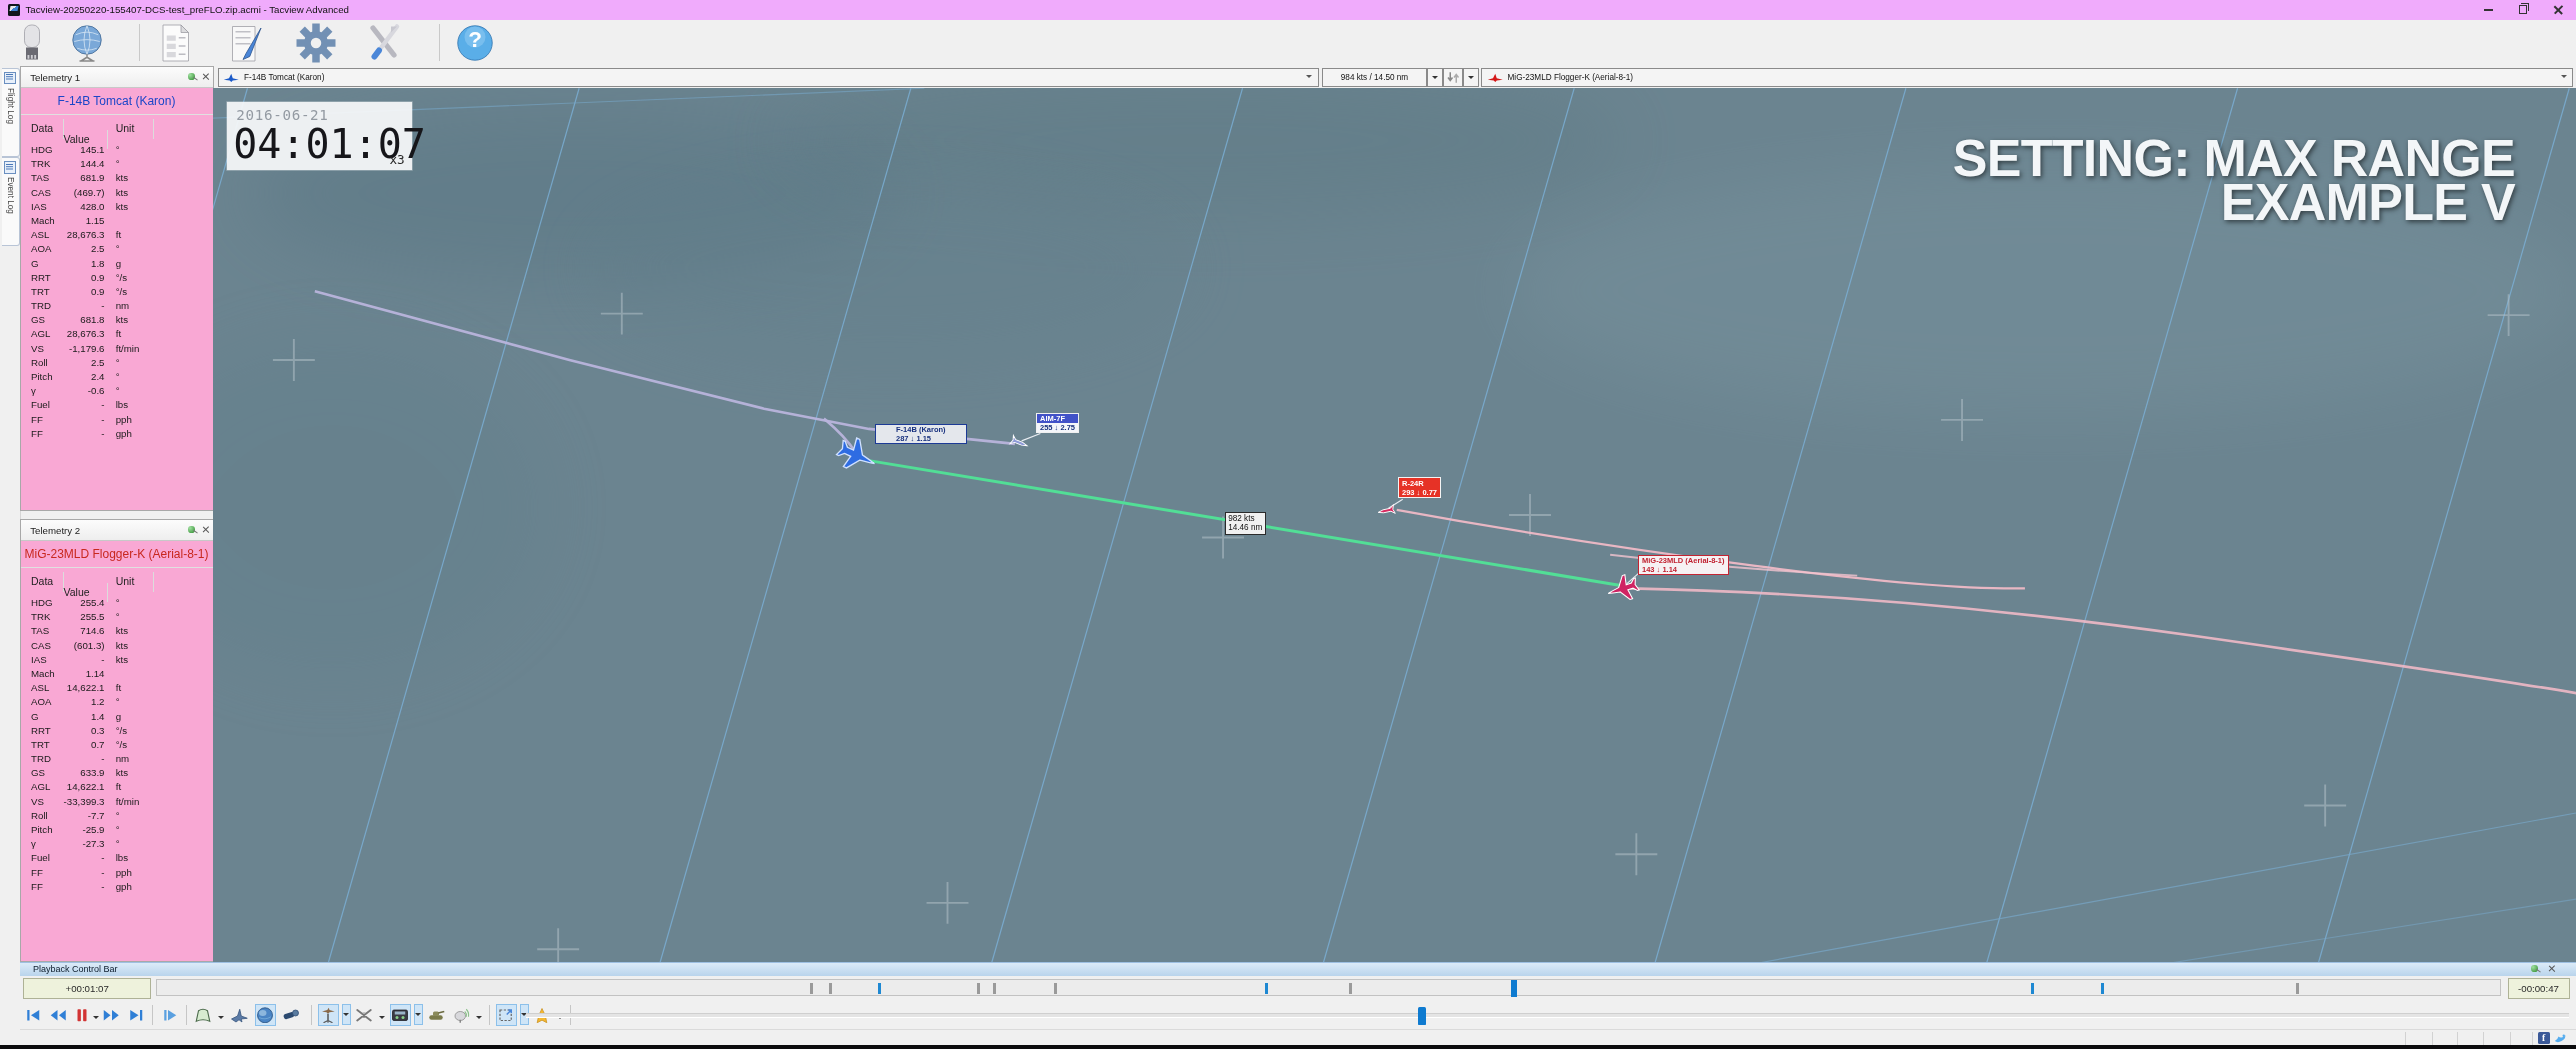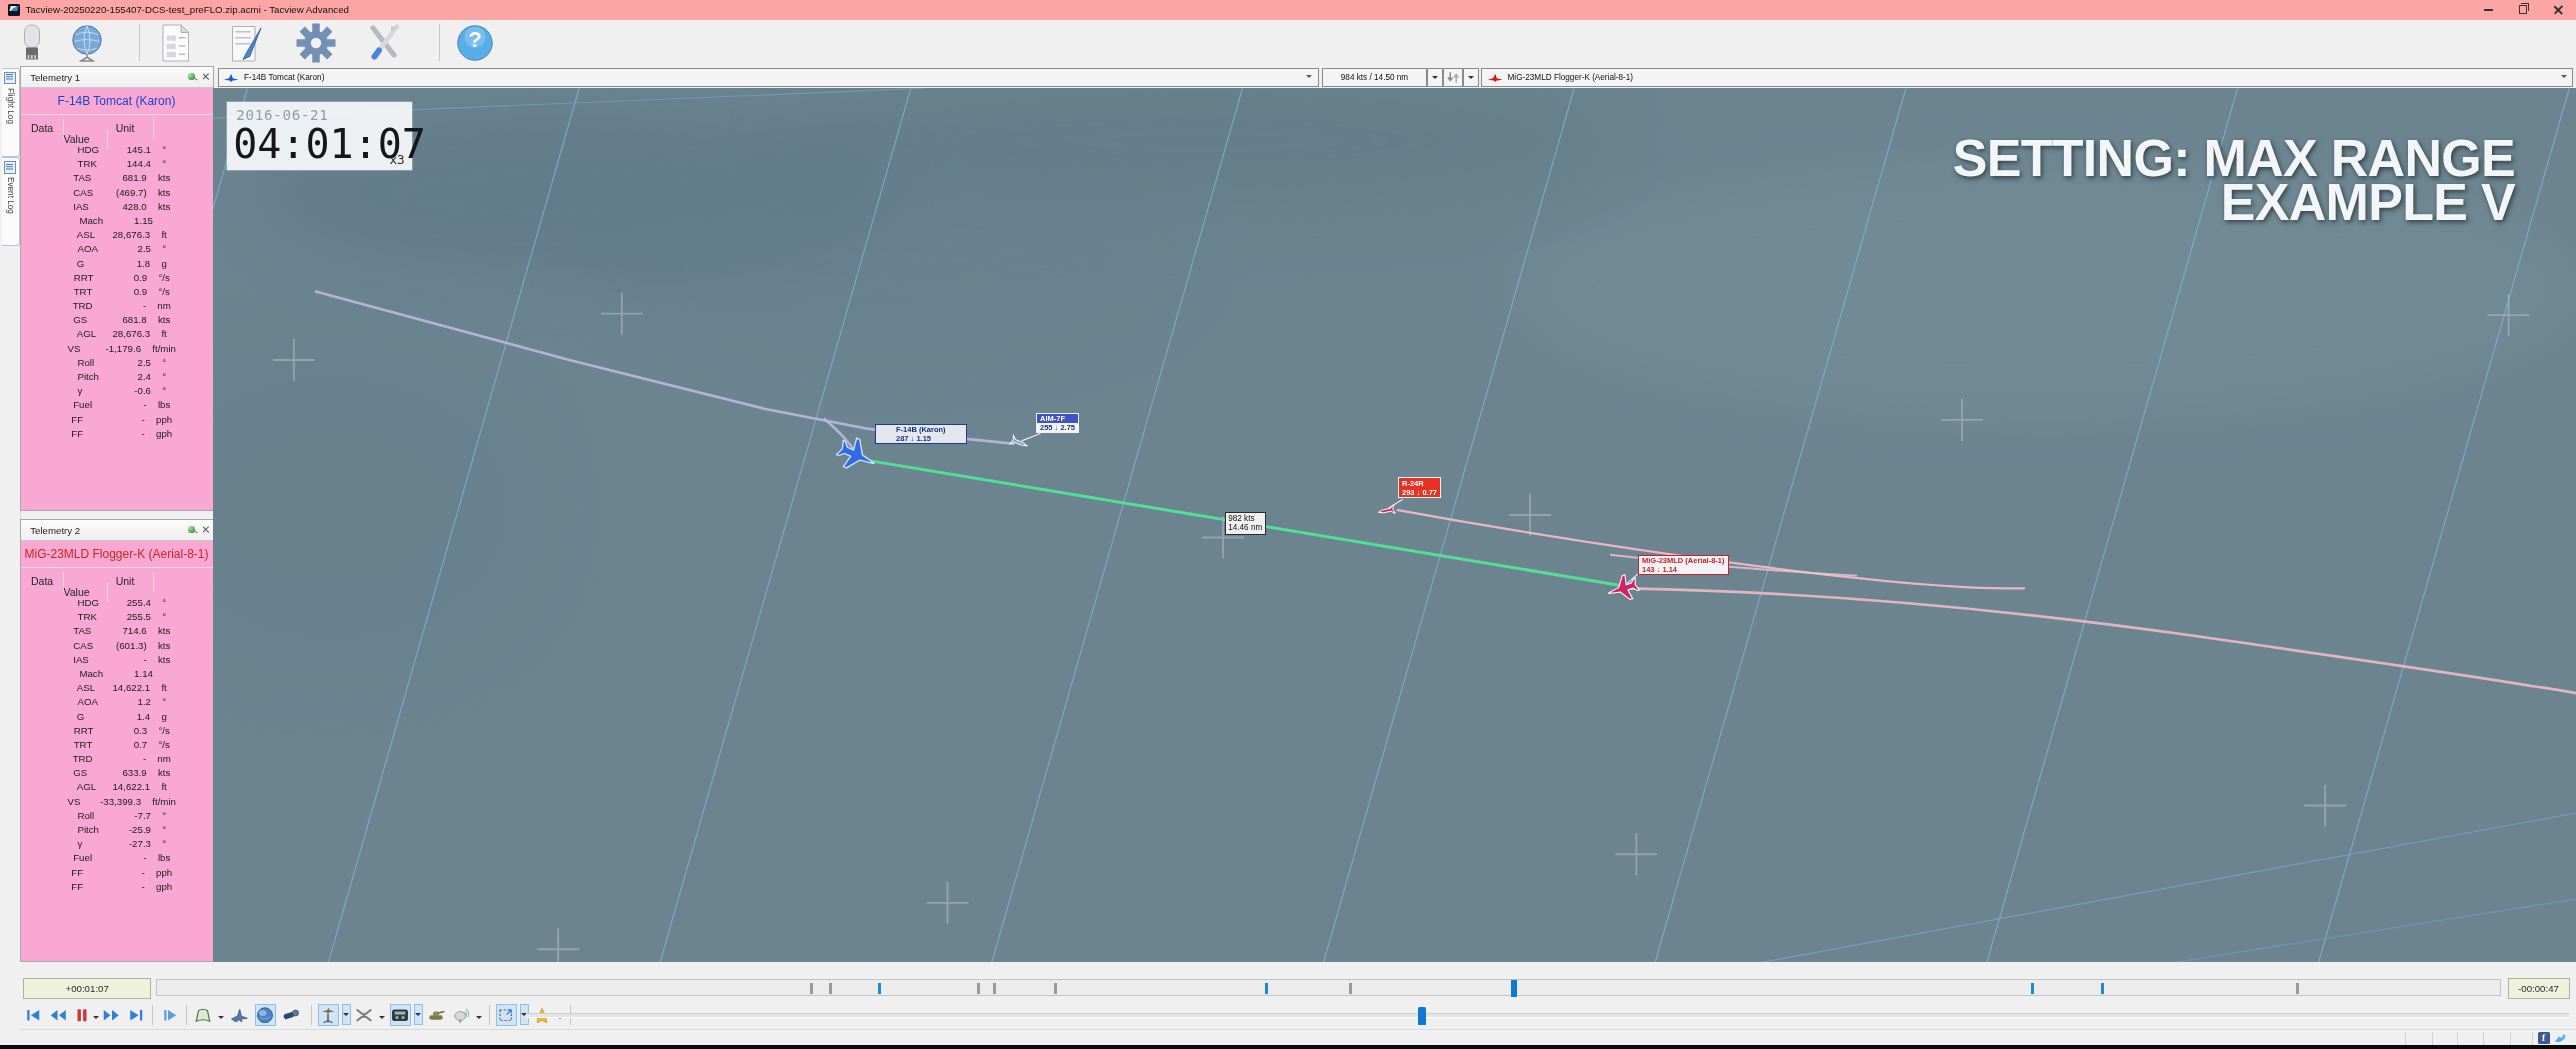--- a/index.html
+++ b/index.html
@@ -1,19 +1,19 @@
 <!DOCTYPE html>
 <html style="font-size:12px"><head>
 <meta charset="utf-8">
 <style>
   html,body{margin:0;padding:0;background:#000;}
   #app{position:relative;width:2576px;height:1049px;font-family:"Liberation Sans",sans-serif;background:#f0f0f0;overflow:hidden;}
   .abs{position:absolute;}
   
-  #titlebar{left:0;top:0;width:2576px;height:19.5px;background:#fca5a5;border-bottom:0.7px solid #e4e4e4;}
+  #titlebar{left:0;top:0;width:2576px;height:19.5px;background:#f0abfc;border-bottom:0.7px solid #e4e4e4;}
   #titlebar .ttext{position:absolute;left:25.5px;top:3.7px;font-size:9.7px;color:#111;}
   .appicon{position:absolute;left:7.5px;top:3.7px;width:12px;height:12px;background:#10141c;border-radius:1.5px;}
   .appicon:after{content:"";position:absolute;left:2.2px;top:2.2px;width:7.5px;height:5.2px;background:linear-gradient(135deg,#e8e8e8 45%,#3c7fd0 45%);transform:skewX(-12deg);}
   .wbtn{position:absolute;top:0;width:33px;height:19px;}
   .wglyph-min{position:absolute;left:12px;top:9px;width:9px;height:1.5px;background:#333;}
   .wglyph-restore{position:absolute;left:12.7px;top:5.2px;width:6.7px;height:6.7px;border:1.1px solid #333;}
   .wglyph-restore:after{content:"";position:absolute;left:1.5px;top:-3px;width:6.7px;height:6.7px;border:1.1px solid #333;border-bottom:none;border-left:none;}
   .wglyph-x1,.wglyph-x2{position:absolute;left:11.2px;top:9px;width:10.5px;height:1.5px;background:#333;}
   .wglyph-x1{transform:rotate(45deg);} .wglyph-x2{transform:rotate(-45deg);}
   
@@ -43,21 +43,21 @@
   .xbtn{position:absolute;top:4.5px;width:10.5px;height:10.5px;}
   .xl1,.xl2{position:absolute;left:1.5px;top:4.5px;width:7.5px;height:1.2px;background:#555;}
   .xl1{transform:rotate(45deg);}.xl2{transform:rotate(-45deg);}
   .tpsub{height:26px;display:flex;align-items:center;justify-content:center;font-size:12px;border-bottom:0.7px solid #e0e0e0;}
   .subblue{color:#1b46c8;} .subred{color:#c8281e;}
   .thead{display:flex;height:28px;align-items:center;font-size:10.5px;color:#222;}
   .thead span{border-right:0.7px solid #dcdcdc;height:19.5px;line-height:19.5px;}
   .th0{width:43px;padding-left:10.5px;box-sizing:border-box;}
   .th1{width:44px;text-align:right;padding-right:19px;box-sizing:border-box;margin-top:21px;}
   .th2{width:46px;padding-left:8.2px;box-sizing:border-box;}
-  .trow{display:flex;height:14.2px;line-height:14.2px;font-size:9.7px;color:#1a1a1a;justify-content:center;}
+  .trow{display:flex;height:14.2px;line-height:14.2px;font-size:9.7px;color:#1a1a1a;}
   .tc{white-space:pre;}
   .tc0{width:43px;padding-left:10.5px;box-sizing:border-box;}
   .tc1{width:41px;text-align:right;box-sizing:border-box;}
   .tc2{padding-left:11.2px;}
   
   #map{left:213px;top:88px;width:2363px;height:875px;background:#6b8490;overflow:hidden;}
   #clock{left:14.2px;top:13.5px;width:185px;height:68px;background:rgba(248,249,250,0.93);box-shadow:0 0 0 0.7px rgba(255,255,255,.35);}
   #clock .cdate{position:absolute;left:9px;top:5.2px;font-family:"DejaVu Sans Mono",monospace;font-size:14.2px;letter-spacing:0.7px;color:#939aa2;}
   #clock .ctime{position:absolute;left:6px;top:19.5px;font-family:"DejaVu Sans Mono",monospace;font-size:40px;color:#16161a;}
   #clock .cspeed{position:absolute;right:7.5px;bottom:2.2px;font-family:"DejaVu Sans Mono",monospace;font-size:12.7px;color:#2a2a2a;}
@@ -586,20 +586,31 @@
       <div>R-24R</div>
       <div>293 ↓ 0.77</div>
     </div>
     <div class="maplabel lab-mig" style="left:1425px;top:467px;">
       <div>MiG-23MLD (Aerial-8-1)</div>
       <div>143 ↓ 1.14</div>
     </div>
   </div>
 
   <div class="abs" id="pbpanel">
+    <div class="abs" id="pbtitle">
+      <span>Playback Control Bar</span>
+      <div class="pinbtn" style="left:2510px;top:0.7px;">
+          <div class="pinball"></div>
+          <div class="pinstem"></div>
+        </div>
+      <div class="xbtn" style="left:2527px;top:0.7px;">
+          <div class="xl1"></div>
+          <div class="xl2"></div>
+        </div>
+    </div>
     <div class="timebox" style="left:3.7px;width:126px;">+00:01:07</div>
     <div class="abs" id="tltrack">
       <div id="playhead" style="left: 57.8%;"></div>
     <div class="tmark gray" style="left: 27.9%;"></div>
         <div class="tmark gray" style="left: 28.7%;"></div>
         <div class="tmark blue" style="left: 30.8%;"></div>
         <div class="tmark gray" style="left: 35%;"></div>
         <div class="tmark gray" style="left: 35.7%;"></div>
         <div class="tmark gray" style="left: 38.3%;"></div>
         <div class="tmark blue" style="left: 47.3%;"></div>

